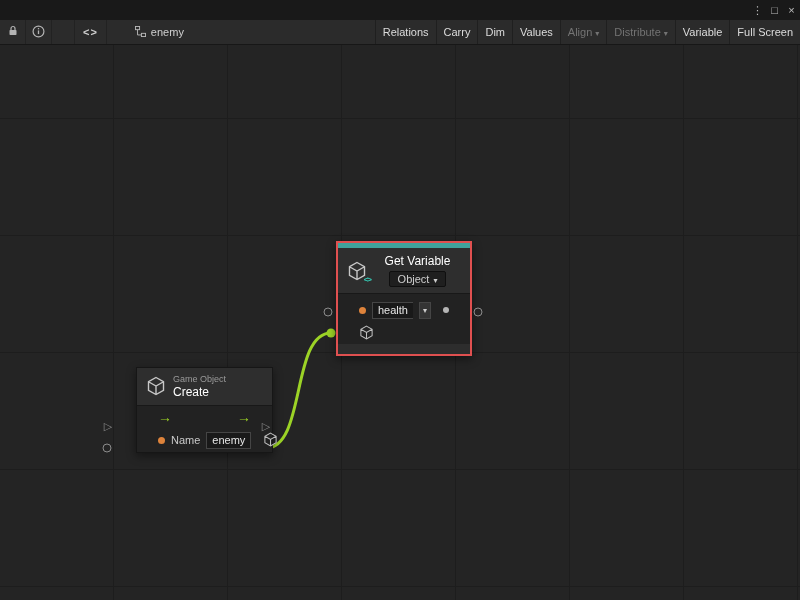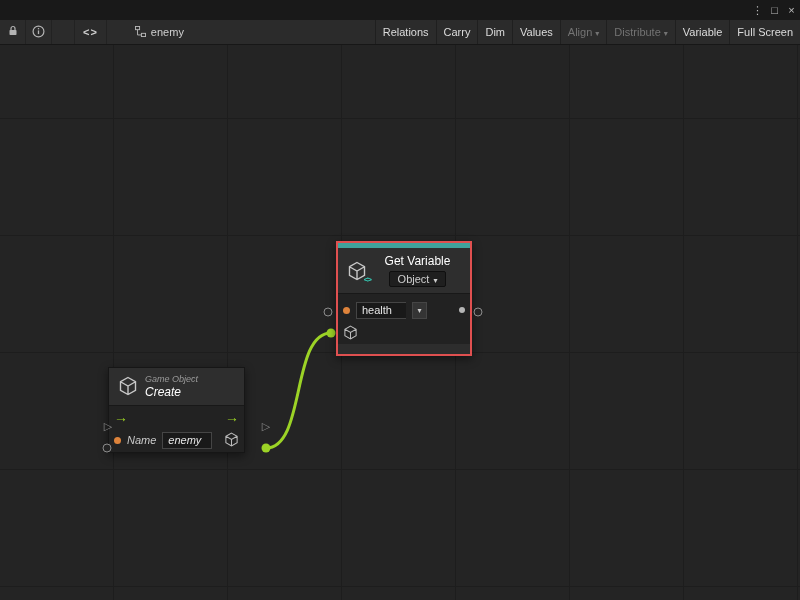--- a/index.html
+++ b/index.html
@@ -40,32 +40,32 @@
     background-size:114px 117px, 114px 117px;
     background-position:113px 0px, 0px 73px; }
 
   .wire-layer { position:absolute; left:0; top:0; width:800px; height:555px; pointer-events:none; }
 
   
   .node { position:absolute; background:#2d2d2d; border:1px solid #161616;
           box-shadow:0 3px 9px rgba(0,0,0,.45); }
   .node-header { display:flex; align-items:center; gap:7px; padding:6px 9px; background:#2e2e2e; }
   .node-body { background:#222222; border-top:1px solid #181818; }
-  .prow { display:flex; align-items:center; gap:6px; padding:0 5px; }
+  .prow { display:flex; align-items:center; gap:6px; padding:0 21px; }
 
   .node-getvar { left:336px; top:196px; width:136px; border:2px solid #e05050; }
   .teal-strip { height:5px; background:#3fa39c; }
   .gv-col { flex:1; display:flex; flex-direction:column; align-items:center; gap:3px; }
   .node-title { font-size:12px; color:#ffffff; white-space:nowrap; }
   .scope-dd { display:flex; align-items:center; gap:4px; background:#1f1f1f;
               border:1px solid #0f0f0f; border-radius:2px; padding:1px 8px; color:#cfcfcf; }
   .gv-row1 { height:24px; margin-top:4px; }
   .gv-row2 { height:22px; margin-bottom:10px; }
 
-  .node-create { left:108px; top:322px; width:137px;font-style:italic; }
+  .node-create { left:136px; top:322px; width:137px; }
   .nc-col { display:flex; flex-direction:column; gap:1px; }
   .nc-cat { font-size:9px; color:#9a9a9a; }
   .cr-exec-row { height:22px; justify-content:space-between; }
   .cr-name-row { height:24px; margin-bottom:0; }
 
   .field { background:#191919; border:1px solid #454545; color:#e6e6e6;
            padding:1px 5px; height:17px; display:flex; align-items:center; }
   .field-enemy { width:50px; }
   .field-health { width:50px; border-right:none; }
   .field-dd { width:15px; height:17px; background:#343434; border:1px solid #454545;

